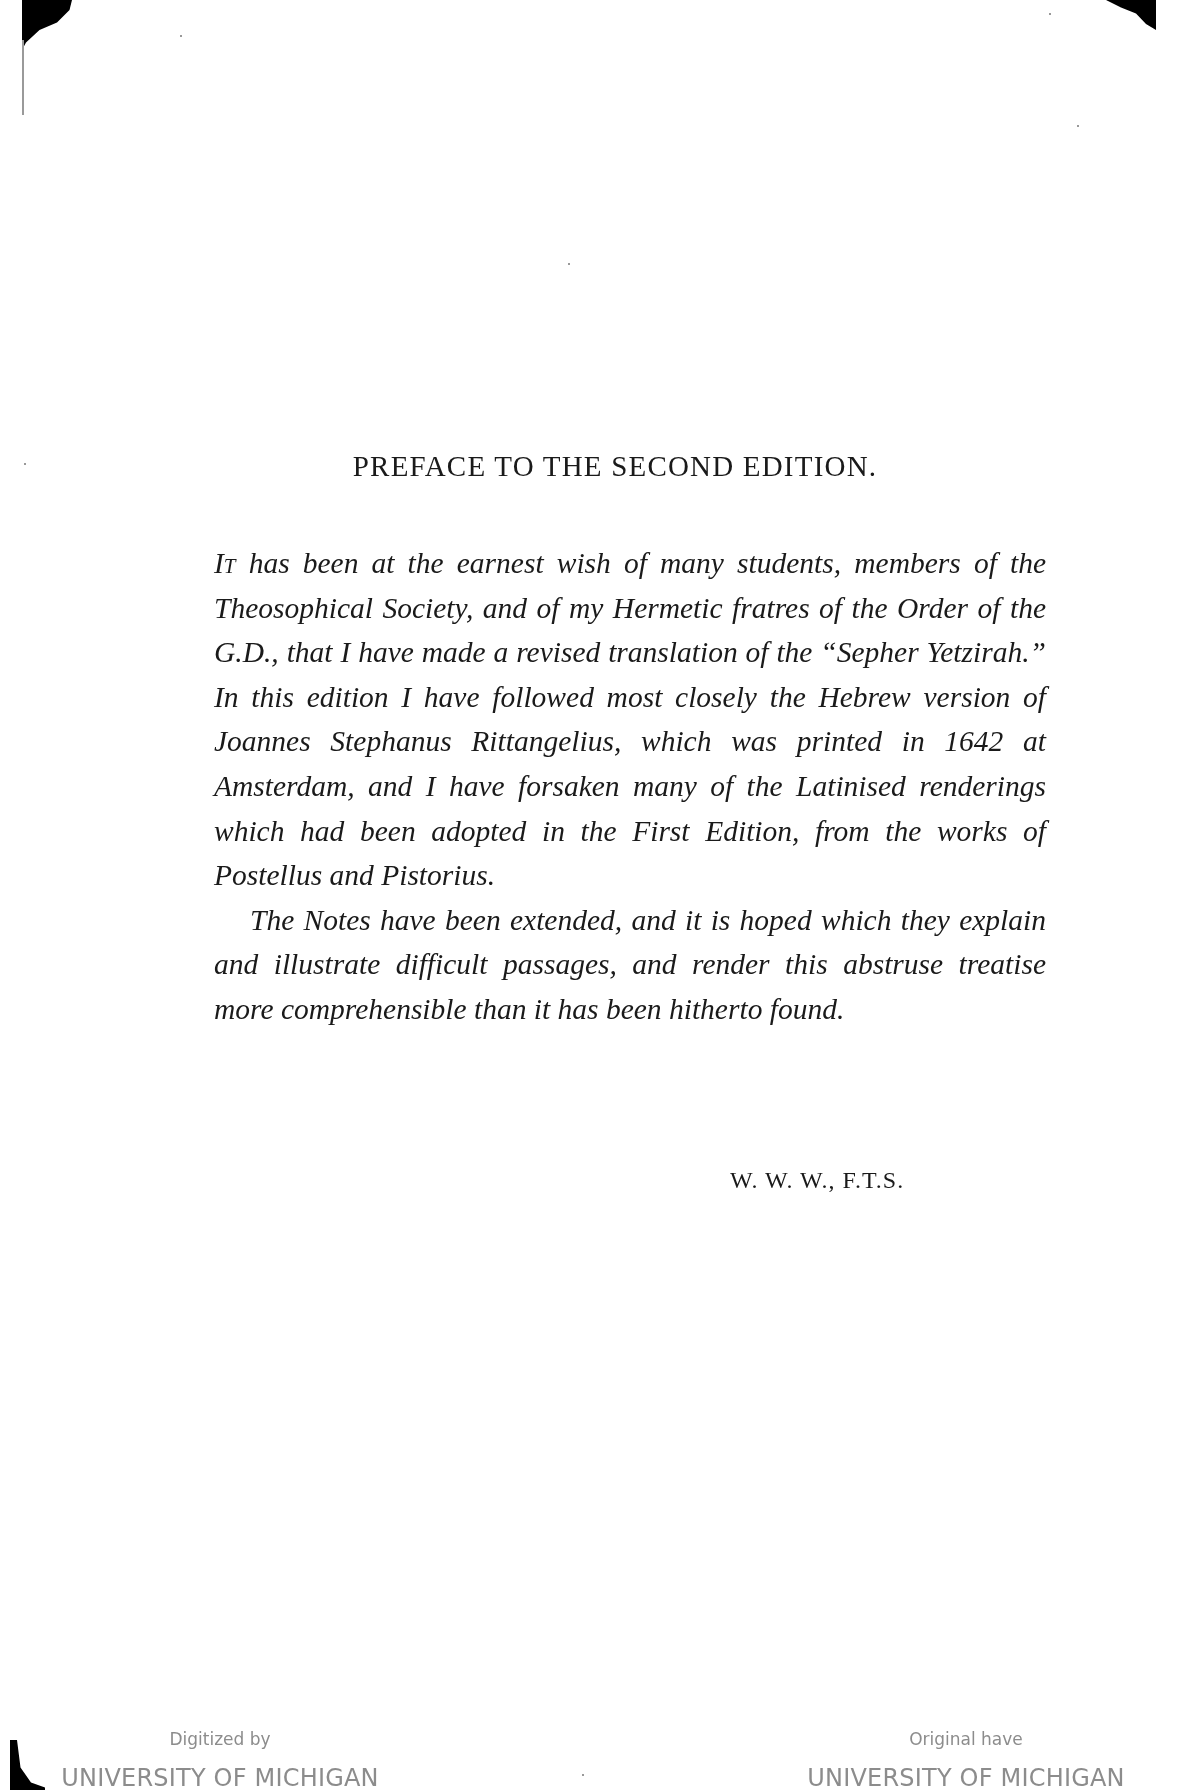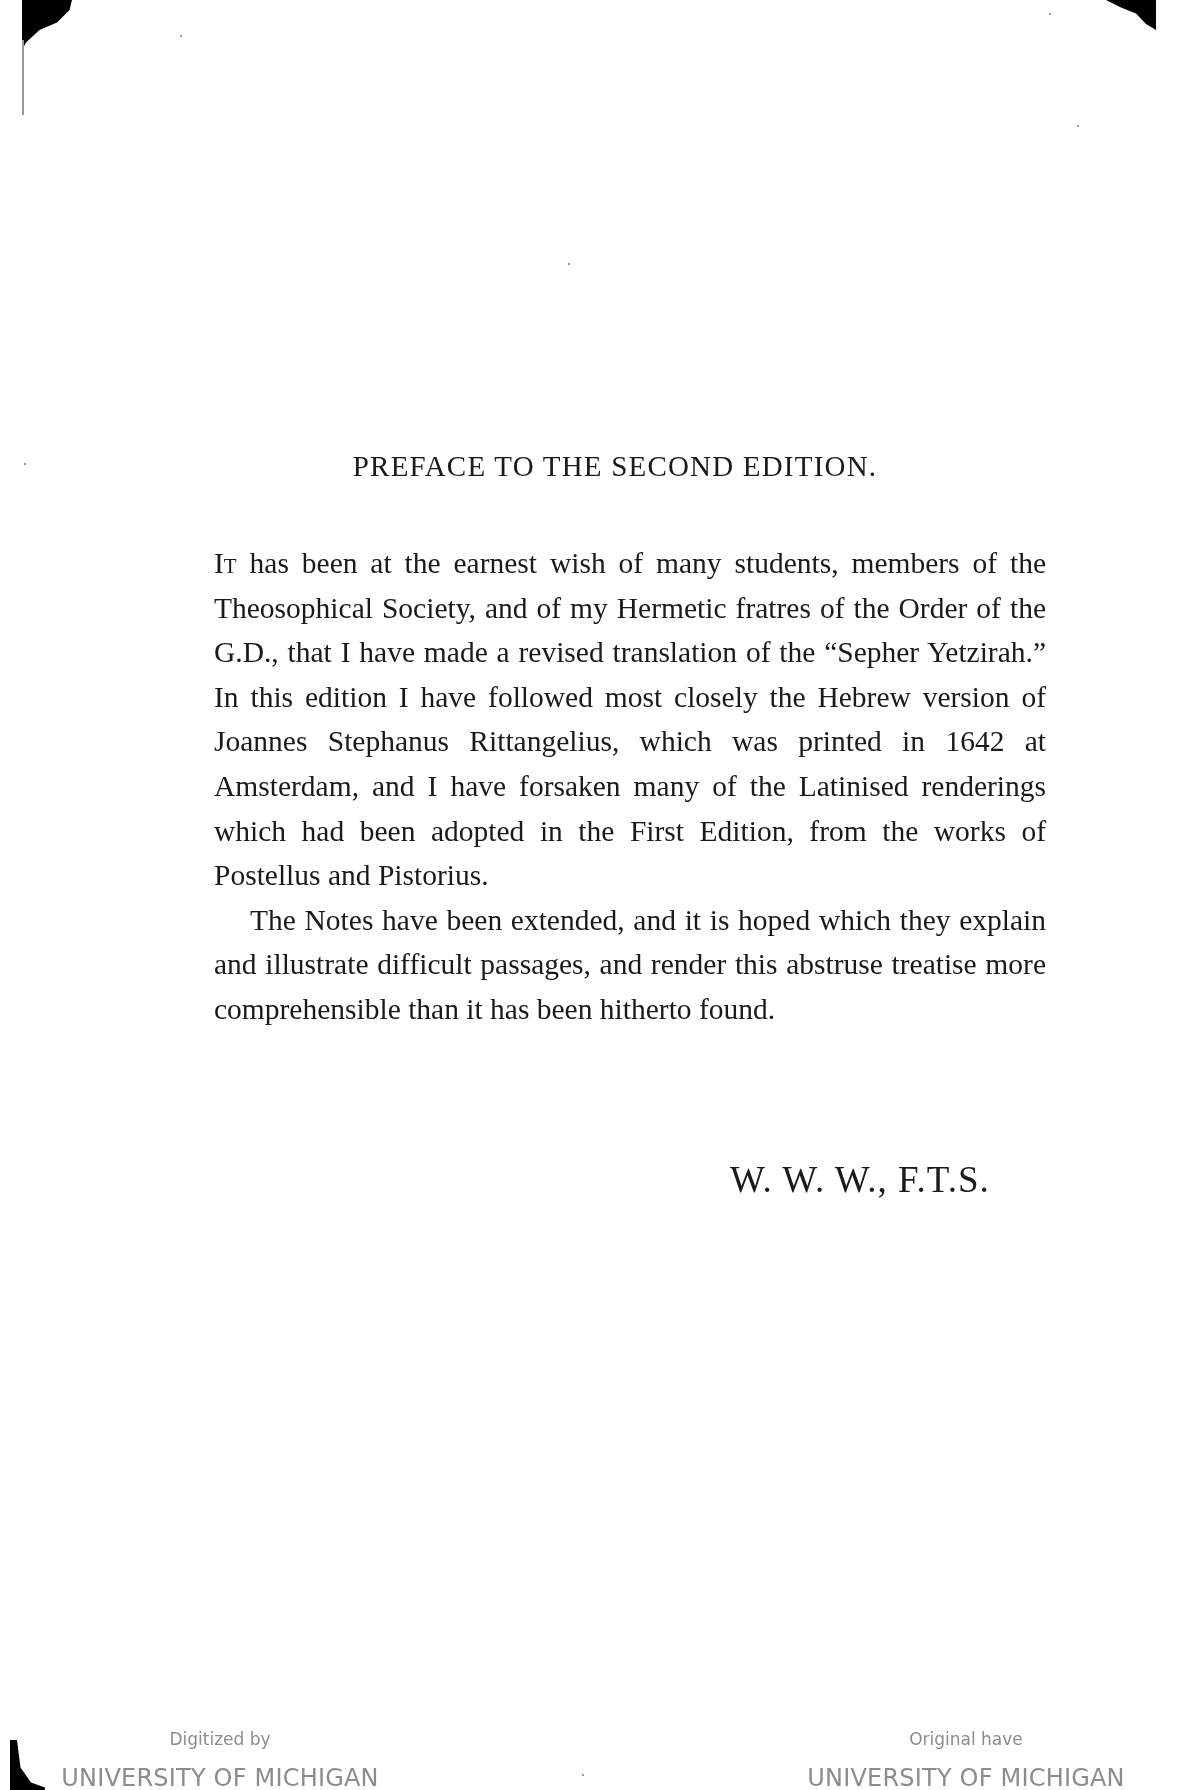--- a/index.html
+++ b/index.html
@@ -61,35 +61,36 @@
       box-sizing: border-box;
     }
     .body-text {
       position: absolute;
       left: 214px;
       top: 541px;
       width: 832px;
       font-size: 29.5px;
       line-height: 44.6px;
       text-align: justify;
+      font-style: italic;
     }
     .body-text p {
       margin: 0;
     }
     .para2 {
       text-indent: 36px;
     }
     .small-caps {
       font-variant: small-caps;
     }
     .signature {
       position: absolute;
       left: 730px;
       top: 1160px;
-      font-size: 37px;
+      font-size: 24px;
       letter-spacing: 1px;
       line-height: 40px;
     }
     .footer {
       position: absolute;
       top: 1728px;
       font-family: "DejaVu Sans", "Liberation Sans", sans-serif;
       color: #8c8c8c;
       text-align: center;
     }

